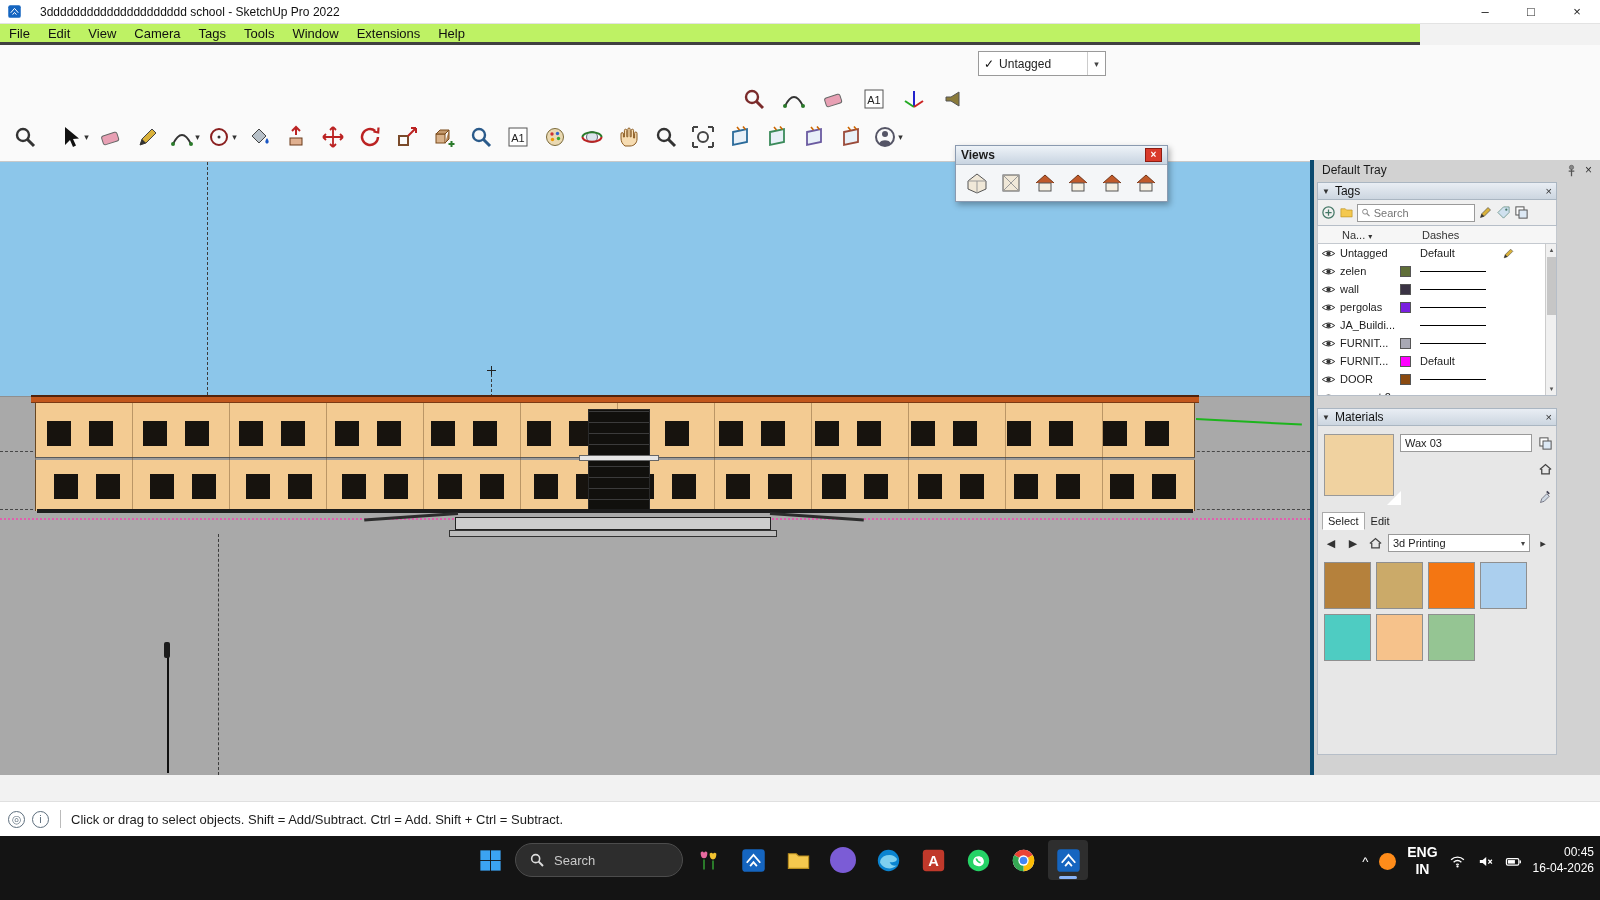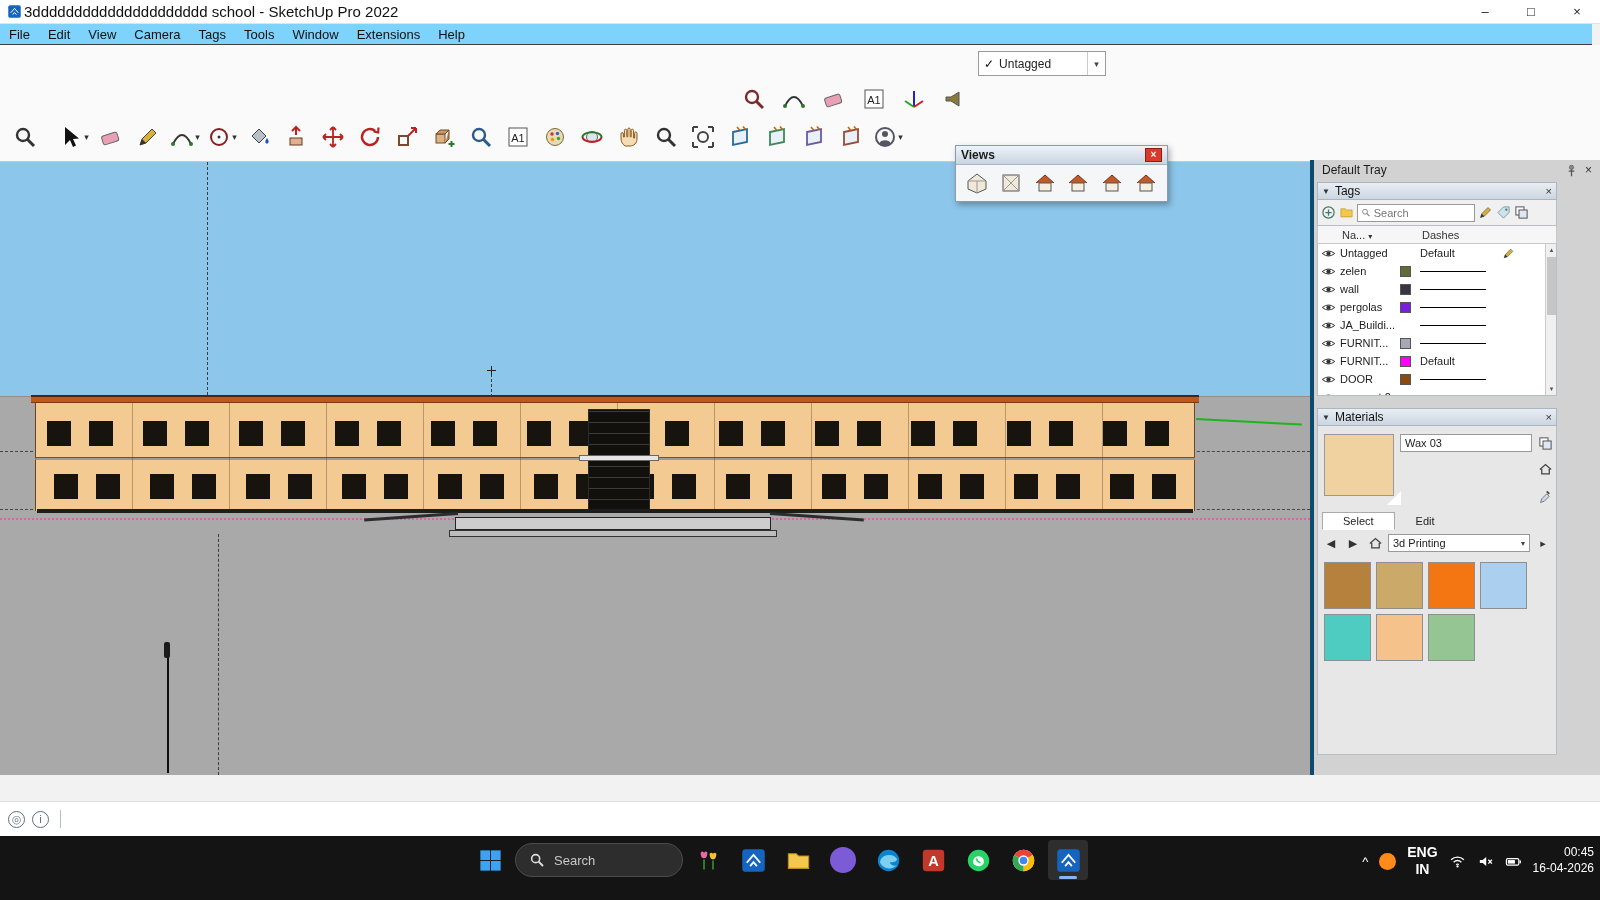--- a/index.html
+++ b/index.html
@@ -3,25 +3,25 @@
 <meta charset="utf-8">
 <style>
 *{margin:0;padding:0;box-sizing:border-box}
 html,body{background:#000}
 body{font-family:"Liberation Sans",sans-serif}
 #screen{position:relative;width:1600px;height:900px;background:#f2f2f2;overflow:hidden}
 svg.ic{width:24px;height:24px;display:block}
 svg.ic16{width:15px;height:15px;display:block}
 
 #titlebar{position:absolute;left:0;top:0;width:1600px;height:24px;background:#fff;display:flex;align-items:center;border-bottom:1px solid #e3e3e3}
-#titlebar .title{font-size:15px;color:#111;margin-left:2px}
+#titlebar .title{font-size:12px;color:#111;margin-left:18px}
 .winbtns{margin-left:auto;display:flex;height:24px}
 .winbtn{width:46px;height:24px;display:flex;align-items:center;justify-content:center;font-size:13px;color:#222}
 
-#menubar{position:absolute;left:0;top:24px;width:1592px;height:21px;background:#7dd3fc;display:flex;align-items:center;border-bottom:1px solid #404040}
+#menubar{position:absolute;left:0;top:24px;width:1420px;height:21px;background:#bef264;display:flex;align-items:center;border-bottom:3px solid #404040}
 #menubar span{font-size:13px;color:#111;padding:0 9px;cursor:default}
 
 #toolzone{position:absolute;left:0;top:45px;width:1600px;height:117px;background:#fafafa;border-bottom:1px solid #c9c9c9}
 .tb{display:flex;align-items:center;justify-content:center;height:32px;min-width:34px;border-radius:3px}
 .caret{font-size:9px;color:#333;margin-left:1px}
 #maintools{position:absolute;left:8px;top:76px;display:flex;align-items:center;gap:3px}
 #uppertools{position:absolute;left:737px;top:38px;display:flex;align-items:center;gap:6px}
 #tagdrop{position:absolute;left:978px;top:6px;width:128px;height:25px;background:#fff;border:1px solid #9a9a9a;display:flex;align-items:center;font-size:12px;color:#222}
 #tagdrop .chk{font-size:12px;margin:0 5px;color:#111}
 #tagdrop .dd{margin-left:auto;width:18px;height:100%;display:flex;align-items:center;justify-content:center;border-left:1px solid #ccc;color:#444;font-size:9px}
@@ -82,21 +82,21 @@
 #tagscroll{position:absolute;right:0;top:0;width:11px;height:100%;background:#f0f0f0;border-left:1px solid #ccc}
 #tagthumb{position:absolute;left:1px;top:13px;width:9px;height:58px;background:#c6c6c6}
 .sbarrow{position:absolute;left:0;width:11px;height:12px;font-size:7px;color:#555;display:flex;align-items:center;justify-content:center}
 
 #matbody{position:relative;background:#e7e7e7;border:1px solid #b6bec8;border-top:none;height:329px}
 #matpreview{position:absolute;left:6px;top:8px;width:70px;height:62px;border:1px solid #999}
 #matfold{position:absolute;left:62px;top:56px;width:0;height:0;border-left:14px solid transparent;border-bottom:14px solid #fff;border-right:0}
 #matname{position:absolute;left:82px;top:8px;width:132px;height:18px;background:#fff;border:1px solid #9a9a9a;font-size:11px;color:#222;display:flex;align-items:center;padding:0 4px}
 .sideic{position:absolute;left:218px;width:18px;height:18px;display:flex;align-items:center;justify-content:center;color:#333}
 #mattabs{position:absolute;left:4px;top:86px;display:flex;font-size:11px;color:#222}
-#mattabs .tab{padding:2px 20px;border:1px solid transparent}
+#mattabs .tab{padding:2px 5px;border:1px solid transparent}
 #mattabs .tab.active{background:#fff;border:1px solid #aaa;border-bottom-color:#fff}
 #matnav{position:absolute;left:4px;top:108px;display:flex;align-items:center;gap:4px;width:230px}
 .navic{width:18px;height:18px;display:flex;align-items:center;justify-content:center;color:#333;font-size:11px}
 #matcombo{flex:1;display:flex;align-items:center;background:#fff;border:1px solid #9a9a9a;height:18px;font-size:11px;color:#222;padding:0 4px}
 #matcombo .dd{margin-left:auto;font-size:8px;color:#444}
 #swgrid{position:absolute;left:6px;top:136px;display:grid;grid-template-columns:repeat(4,47px);gap:5px}
 .mswatch{width:47px;height:47px;border:1px solid #8f8f8f}
 
 #measure{position:absolute;left:0;top:775px;width:1600px;height:26px;background:#f8f8f8;border-top:1px solid #c2c2c2;display:flex;align-items:center;font-size:12px;color:#222;padding-left:12px}
 #measure input{margin-left:34px;width:150px;height:20px;border:none;background:transparent;outline:none;font-size:12px}
@@ -807,20 +807,21 @@
         </div>
       </div>
     </div>
   </div>
 
 
   <div id="status">
     <span class="sico">◎</span>
     <span class="sico">i</span>
     <span class="sdiv"></span>
+    <span>Click or drag to select objects. Shift = Add/Subtract. Ctrl = Add. Shift + Ctrl = Subtract.</span>
   </div>
 
   <div id="taskbar">
     <div id="tbcenter">
       <div class="tbapp">
           <svg>
             <use href="#i-start"></use>
           </svg>
         </div>
       <div id="tbsearch">

